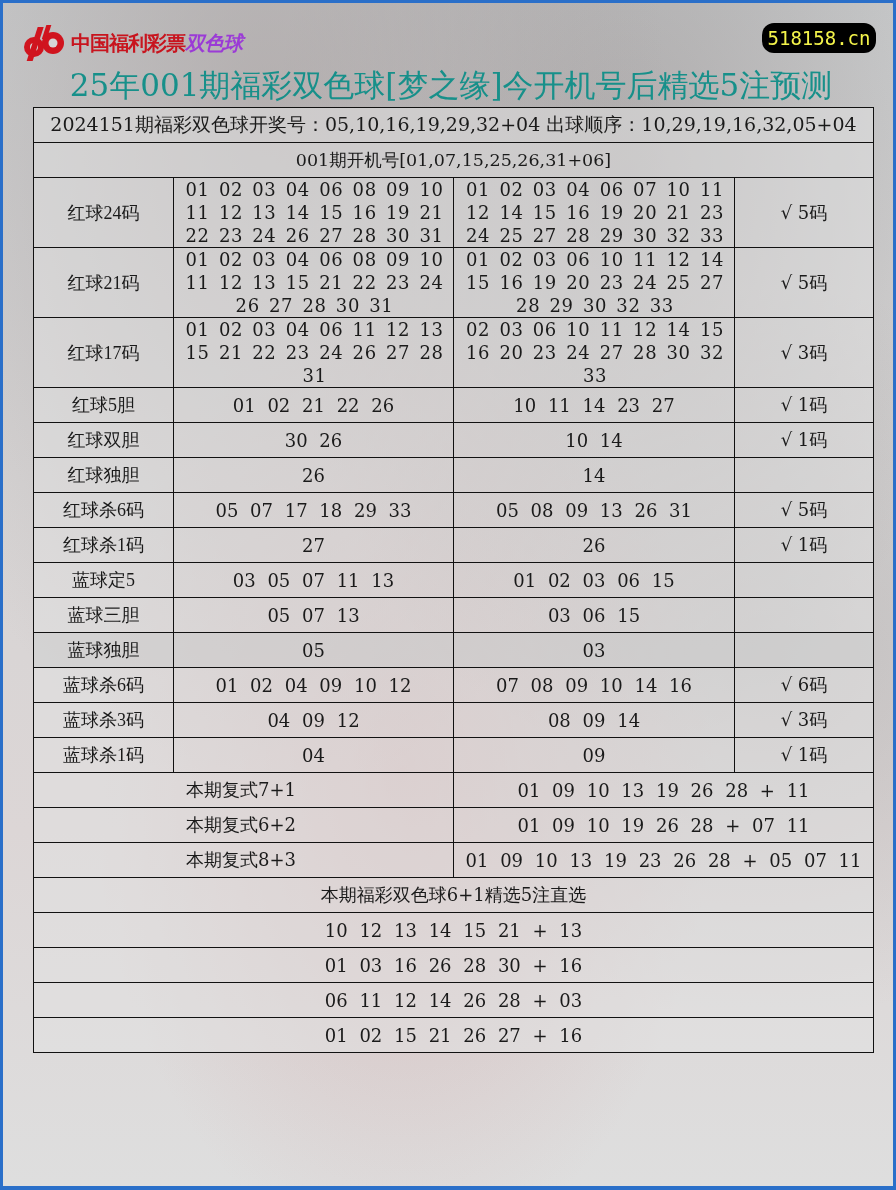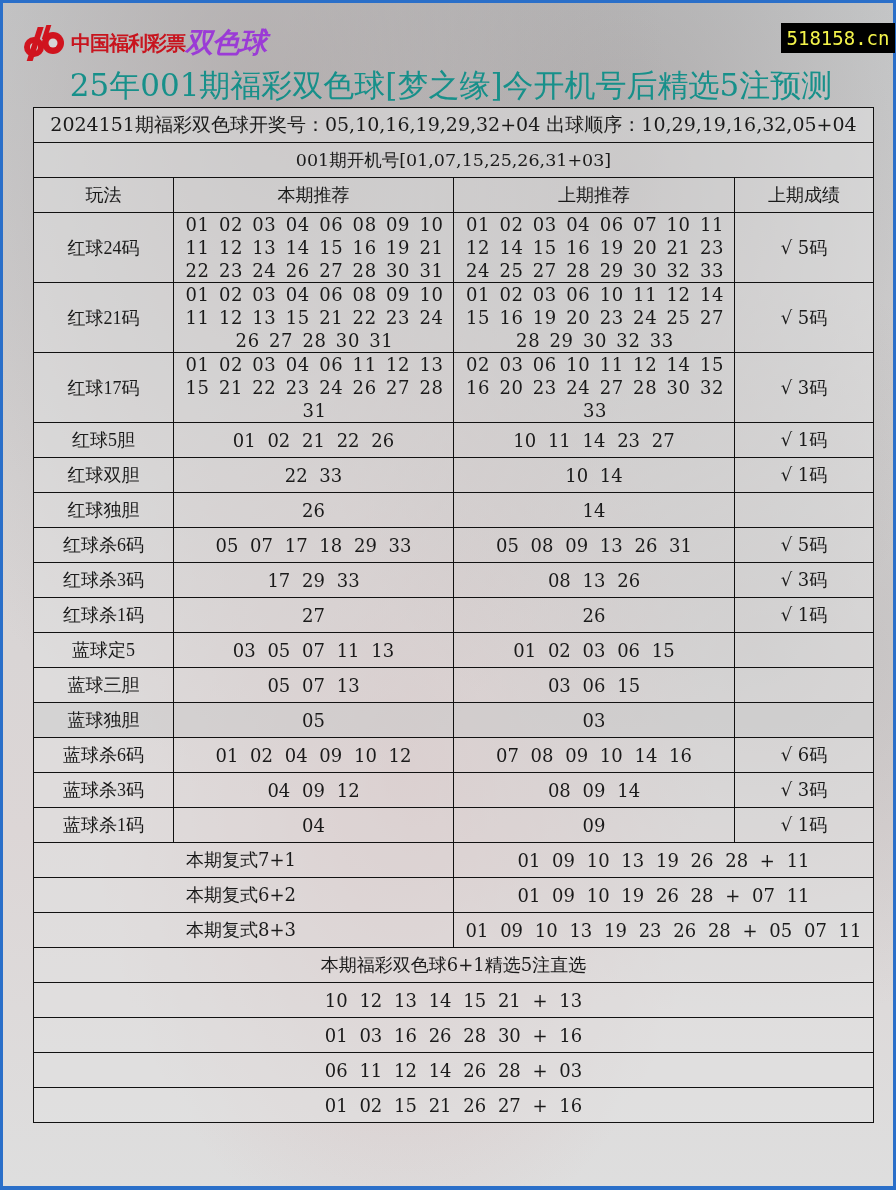--- a/index.html
+++ b/index.html
@@ -23,27 +23,27 @@
     position: absolute; left: 18px; top: 20px; height: 40px;
     display: flex; align-items: center;
   }
   .logo-mark { width: 46px; height: 40px; }
   .logo-text-cn {
     font-family: "DejaVu Sans", sans-serif; font-weight: bold;
     font-size: 20px; color: #c8141e; margin-left: 4px; letter-spacing: -1px;
   }
   .logo-text-ssq {
     font-family: "DejaVu Sans", sans-serif; font-weight: bold; font-style: italic;
-    font-size: 28px; color: #9b3bd6; letter-spacing: -1px;
+    font-size: 20px; color: #9b3bd6; letter-spacing: -1px;
   }
   .site-badge {
-    position: absolute; left: 778px; top: 20px; width: 114px; height: 30px;
+    position: absolute; left: 759px; top: 20px; width: 114px; height: 30px;
     background: #000; color: #f3f34a;
     font-family: "DejaVu Sans Mono", "Liberation Mono", monospace;
-    font-size: 19px; line-height: 30px; text-align: center;
+    font-size: 19px; line-height: 30px; text-align: center; border-radius: 12px;
   }
   .page-title {
     position: absolute; left: 0; top: 62px; width: 896px; text-align: center;
     font-family: "DejaVu Serif", "Liberation Serif", serif;
     font-size: 31px; color: #17908a; letter-spacing: 0px; white-space: nowrap;
   }
   table.main {
     position: absolute; left: 30px; top: 104px; width: 840px;
     border-collapse: collapse; table-layout: fixed;
     background: rgba(225,225,225,0.55);
@@ -96,27 +96,21 @@
       <col style="width:140px">
       <col style="width:280px">
       <col style="width:281px">
       <col style="width:139px">
     </colgroup>
     <tbody>
       <tr>
         <td colspan="4" style="font-size:19px">2024151期福彩双色球开奖号：05,10,16,19,29,32+04 出球顺序：10,29,19,16,32,05+04</td>
       </tr>
       <tr>
-        <td colspan="4" style="font-size:17.5px">001期开机号[01,07,15,25,26,31+03]</td>
-      </tr>
-      <tr>
-        <td>玩法</td>
-        <td>本期推荐</td>
-        <td>上期推荐</td>
-        <td>上期成绩</td>
+        <td colspan="4" style="font-size:17.5px">001期开机号[01,07,15,25,26,31+06]</td>
       </tr>
 
       <tr style="height:70px">
         <td class="label">红球24码</td>
         <td class="multi">01 02 03 04 06 08 09 10 11 12 13 14 15 16 19 21 22 23 24 26 27 28 30 31</td>
         <td class="multi">01 02 03 04 06 07 10 11 12 14 15 16 19 20 21 23 24 25 27 28 29 30 32 33</td>
         <td>√ 5码</td>
       </tr>
       <tr style="height:70px">
         <td class="label">红球21码</td>
@@ -131,43 +125,37 @@
         <td>√ 3码</td>
       </tr>
       <tr>
         <td class="label">红球5胆</td>
         <td class="nums">01 02 21 22 26</td>
         <td class="nums">10 11 14 23 27</td>
         <td>√ 1码</td>
       </tr>
       <tr>
         <td class="label">红球双胆</td>
-        <td class="nums">22 33</td>
+        <td class="nums">30 26</td>
         <td class="nums">10 14</td>
         <td>√ 1码</td>
       </tr>
       <tr>
         <td class="label">红球独胆</td>
         <td class="nums">26</td>
         <td class="nums">14</td>
         <td></td>
       </tr>
       <tr>
         <td class="label">红球杀6码</td>
         <td class="nums">05 07 17 18 29 33</td>
         <td class="nums">05 08 09 13 26 31</td>
         <td>√ 5码</td>
       </tr>
       <tr>
-        <td class="label">红球杀3码</td>
-        <td class="nums">17 29 33</td>
-        <td class="nums">08 13 26</td>
-        <td>√ 3码</td>
-      </tr>
-      <tr>
         <td class="label">红球杀1码</td>
         <td class="nums">27</td>
         <td class="nums">26</td>
         <td>√ 1码</td>
       </tr>
       <tr>
         <td class="label">蓝球定5</td>
         <td class="nums">03 05 07 11 13</td>
         <td class="nums">01 02 03 06 15</td>
         <td></td>

